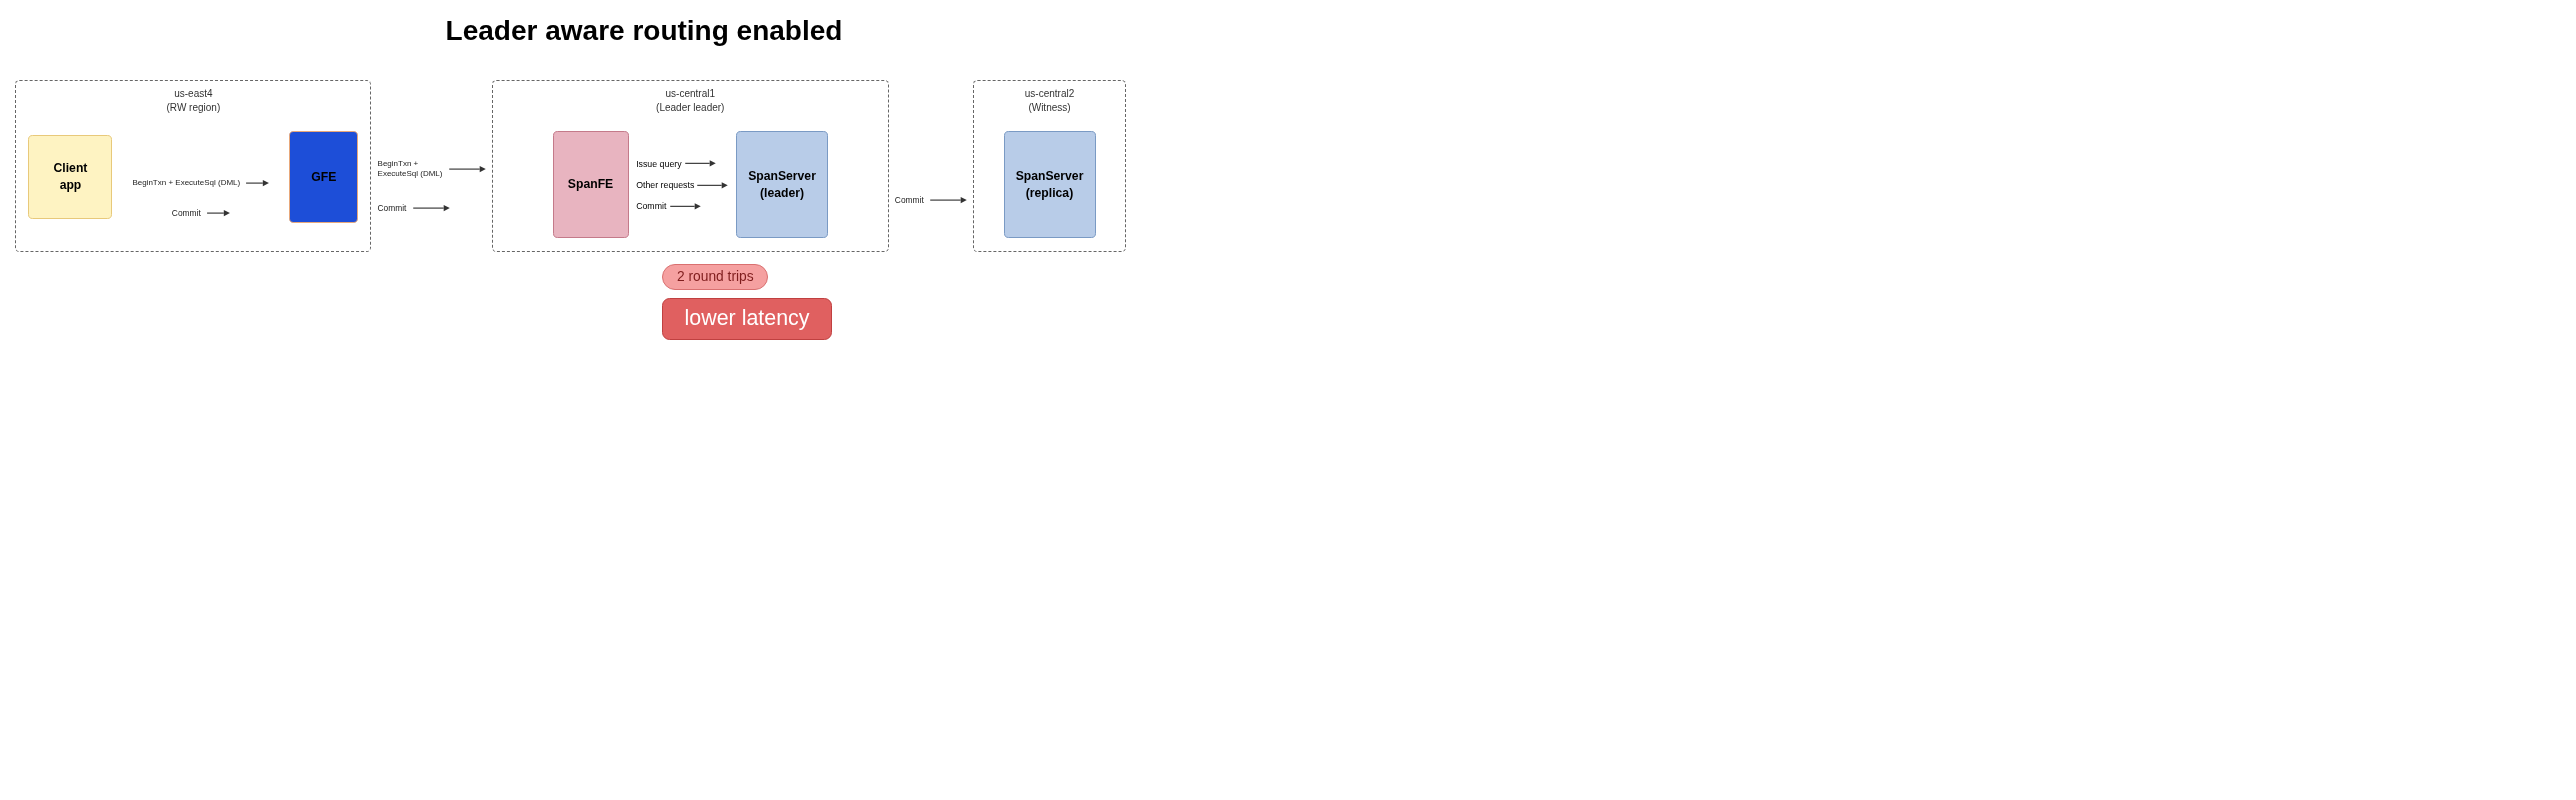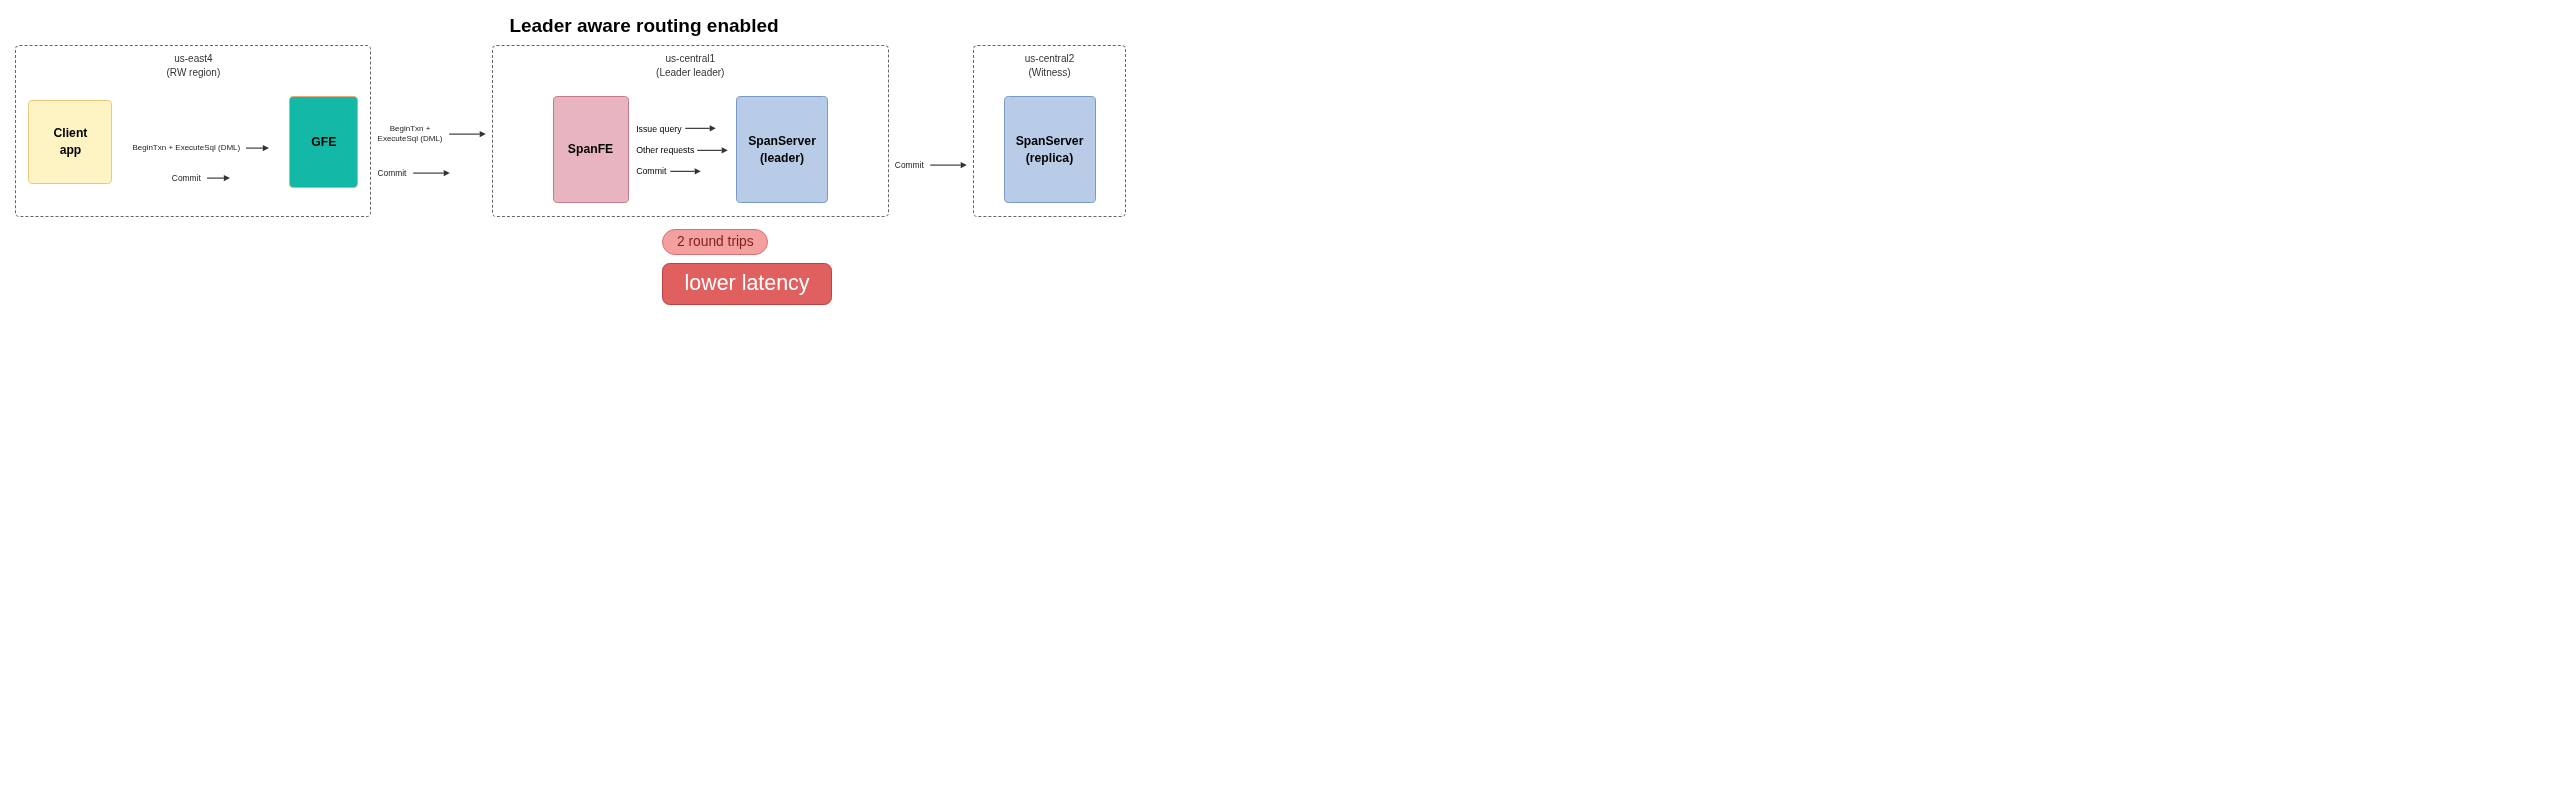--- a/index.html
+++ b/index.html
@@ -8,23 +8,23 @@
       font-family: Arial, sans-serif;
       width: 1288px;
       height: 400px;
       display: flex;
       flex-direction: column;
       align-items: center;
       justify-content: flex-start;
       padding: 15.3px;
     }
     .page-title {
-      font-size: 19px;
+      font-size: 28px;
       font-weight: bold;
-      margin-bottom: 8px;
+      margin-bottom: 33px;
       text-align: right;
     }
     
     .region-box {
       border: 1.5px dashed #666;
       border-radius: 4.6px;
       padding: 9.2px 12.2px 12.2px 12.2px;
       position: relative;
       display: flex;
       flex-direction: column;
@@ -59,21 +59,21 @@
       text-align: center;
       line-height: 1.4;
     }
     .node-client {
       background: #fef3c2;
       border: 1.1px solid #e8c97a;
       width: 84px;
       height: 84px;
     }
     .node-gfe {
-      background: #14b8a6;
+      background: #1d4ed8;
       border: 1.1px solid #e8a87a;
       width: 69px;
       height: 92px;
     }
     .node-spanfe {
       background: #e8b4c0;
       border: 1.1px solid #c47a8a;
       width: 76px;
       height: 107px;
     }
@@ -128,21 +128,20 @@
 
     
     .inter-region-arrows {
       display: flex;
       flex-direction: column;
       justify-content: center;
       align-items: flex-start;
       margin-top: 41px;
       padding: 0 6.1px;
       gap: 7px;
-      text-align: center;
     }
 
     .arrow-row {
       display: flex;
       flex-direction: row;
       align-items: center;
       font-size: 8.8px;
       color: #222;
       gap: 3.1px;
     }

